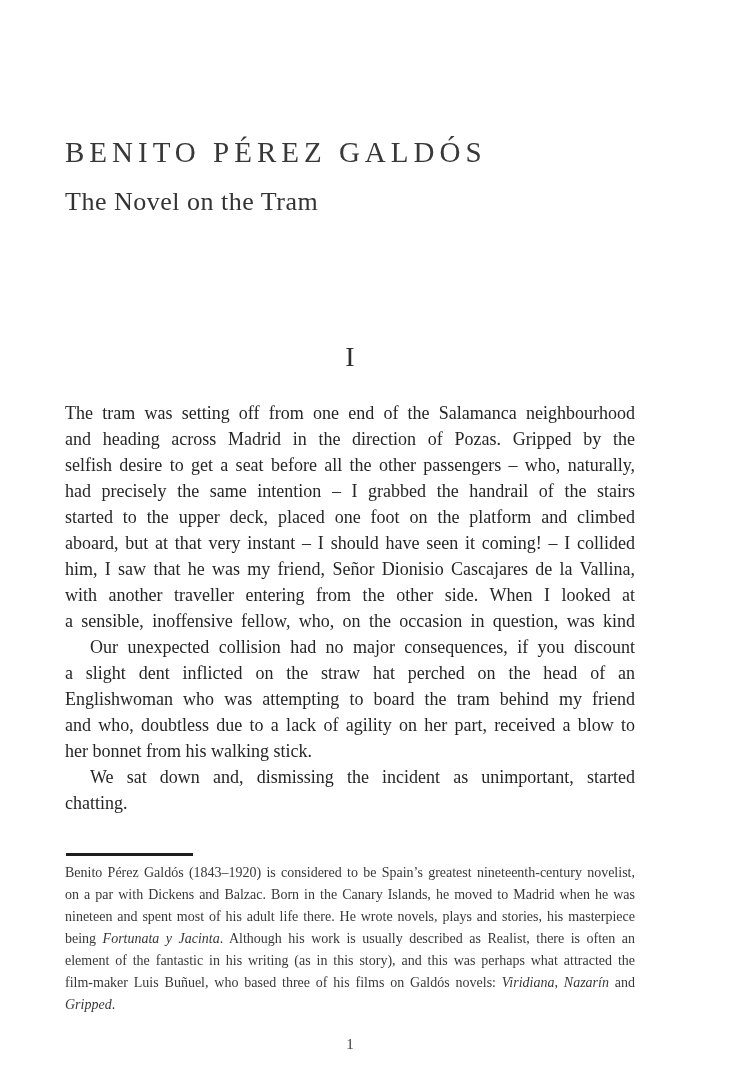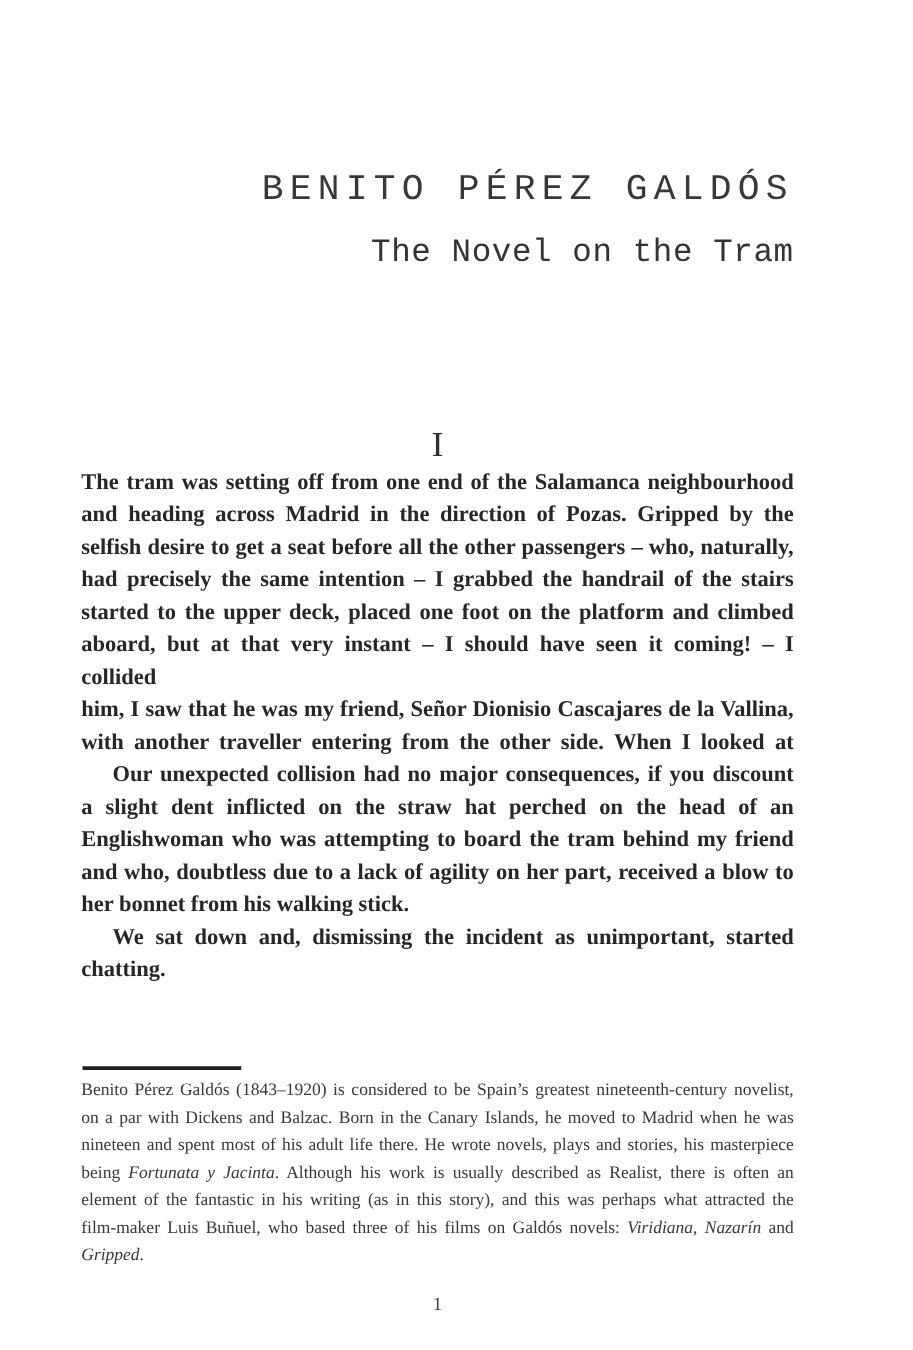--- a/index.html
+++ b/index.html
@@ -6,21 +6,21 @@
   .page {
     position: relative;
     width: 730px;
     height: 1080px;
     background: #ffffff;
     overflow: hidden;
     font-family: "Liberation Serif", "DejaVu Serif", serif;
   }
   .col { position: absolute; left: 65px; width: 570px; }
 
-  .page-header { top: 134px; text-align: right; font-family: Liberation Mono, monospace; }
+  .page-header { top: 134px; text-align: left; }
   .author-heading {
     margin: 0;
     font-size: 29px;
     line-height: 36px;
     font-weight: 400;
     letter-spacing: 5px;
     color: #383838;
   }
   .story-title {
     margin: 16px 0 12px 0;
@@ -33,25 +33,24 @@
 
   .section-numeral {
     top: 340px;
     text-align: center;
     font-size: 28px;
     line-height: 34px;
     color: #2f2f2f;
   }
 
   .body-text {
-    top: 372px;
+    top: 400px;
     font-size: 18px;
     line-height: 26px;
     color: #262626;
-    font-weight: bold;
   }
   .line { text-align: justify; text-align-last: justify; }
   .line.last { text-align-last: left; }
   .line.indent { text-indent: 25px; }
 
   .footnote-rule {
     position: absolute;
     top: 853px;
     left: 66px;
     width: 127px;
@@ -91,20 +90,21 @@
   <main class="col body-text">
       <div>
         <div class="line">The tram was setting off from one end of the Salamanca neighbourhood</div>
         <div class="line">and heading across Madrid in the direction of Pozas. Gripped by the</div>
         <div class="line">selfish desire to get a seat before all the other passengers – who, naturally,</div>
         <div class="line">had precisely the same intention – I grabbed the handrail of the stairs</div>
         <div class="line">started to the upper deck, placed one foot on the platform and climbed</div>
         <div class="line">aboard, but at that very instant – I should have seen it coming! – I collided</div>
         <div class="line">him, I saw that he was my friend, Señor Dionisio Cascajares de la Vallina,</div>
         <div class="line">with another traveller entering from the other side. When I looked at</div>
+        <div class="line">a sensible, inoffensive fellow, who, on the occasion in question, was kind</div>
       </div>
       <div>
         <div class="line indent">Our unexpected collision had no major consequences, if you discount</div>
         <div class="line">a slight dent inflicted on the straw hat perched on the head of an</div>
         <div class="line">Englishwoman who was attempting to board the tram behind my friend</div>
         <div class="line">and who, doubtless due to a lack of agility on her part, received a blow to</div>
         <div class="line last">her bonnet from his walking stick.</div>
       </div>
       <div>
         <div class="line indent">We sat down and, dismissing the incident as unimportant, started</div>

